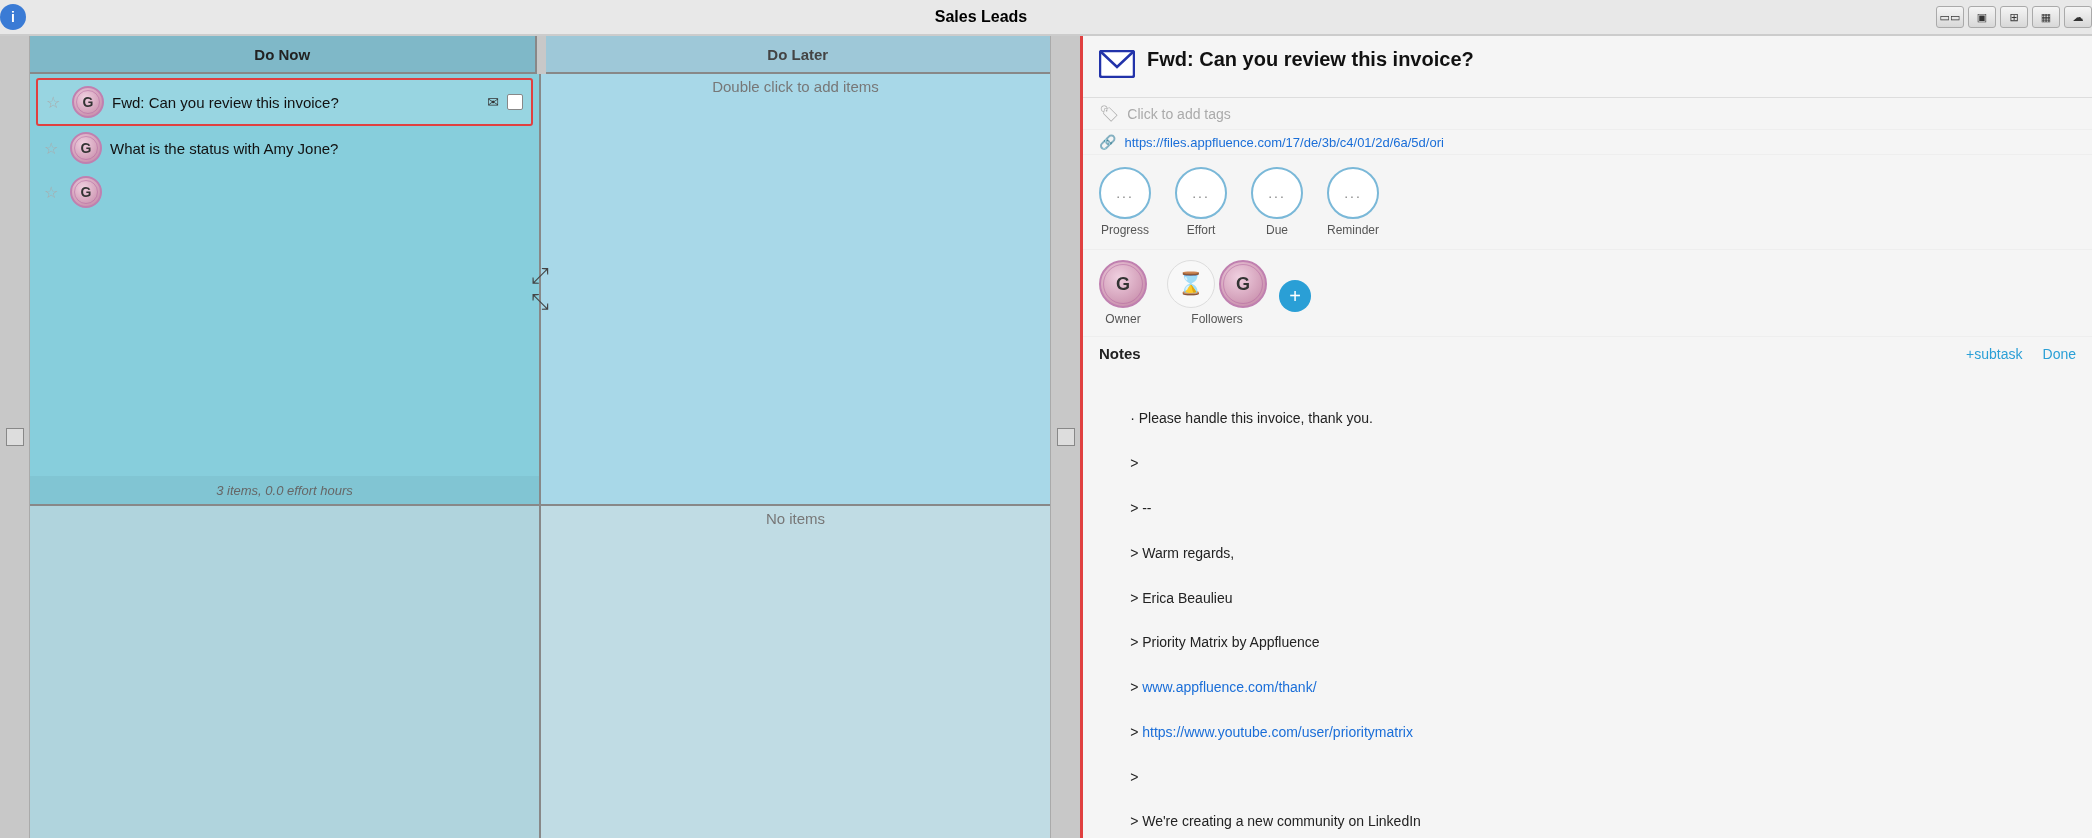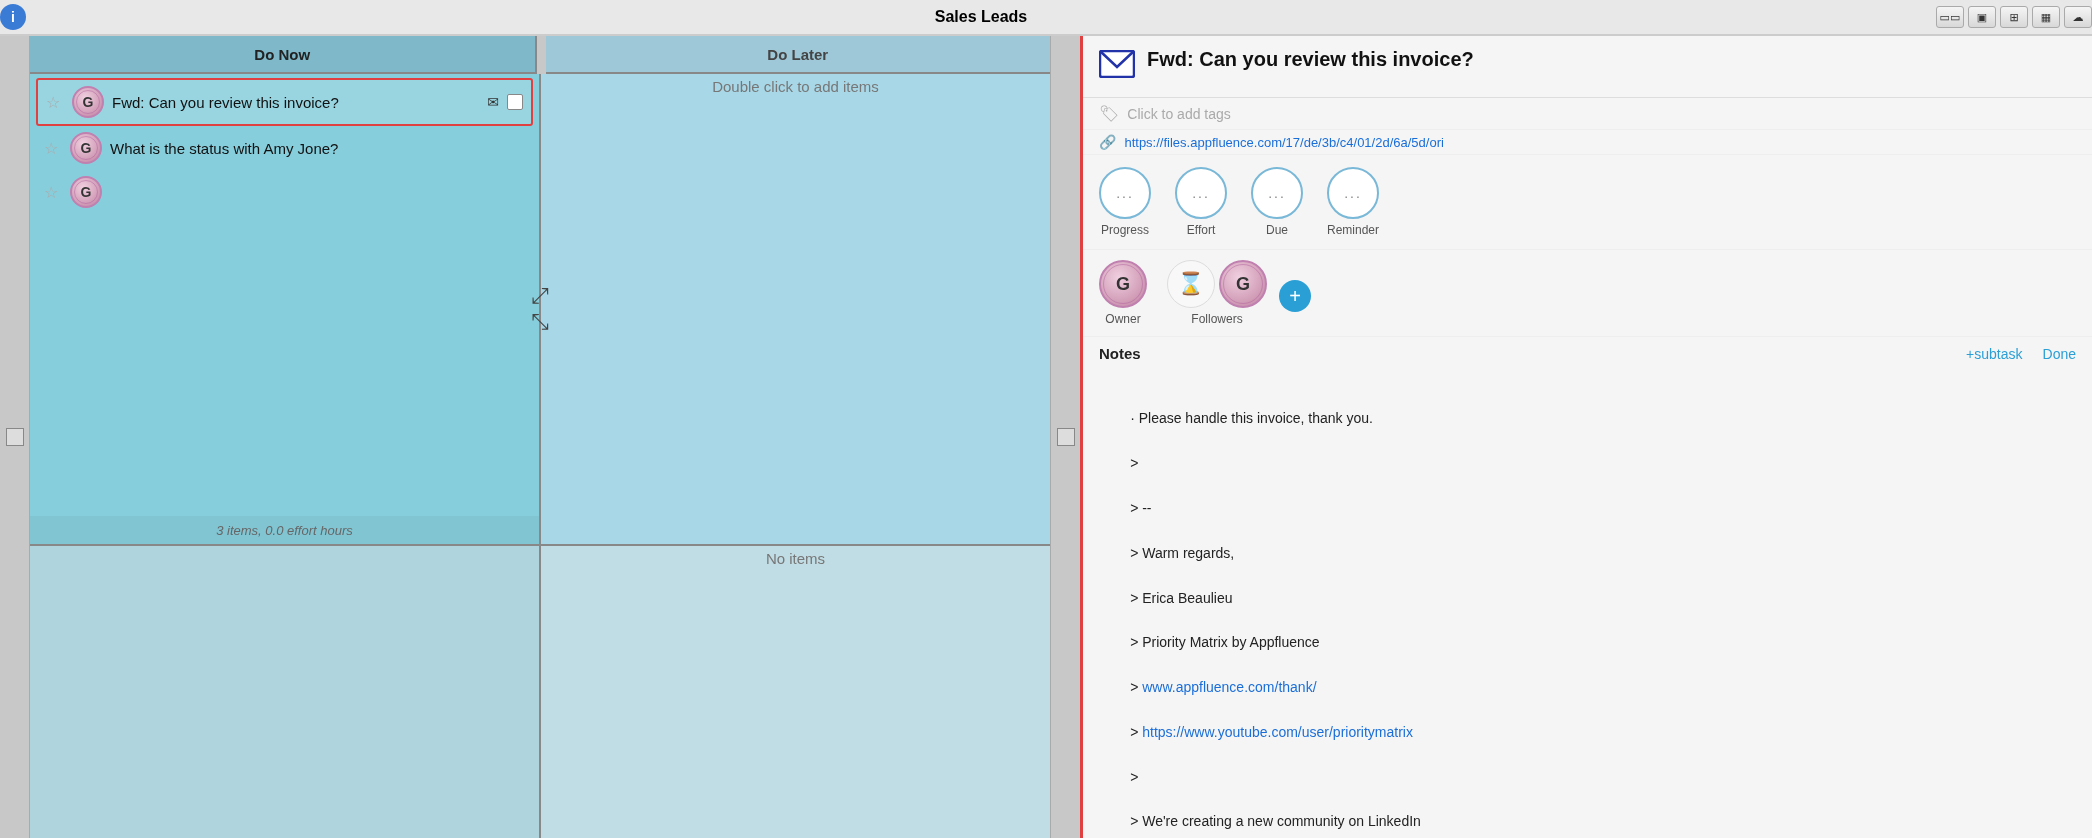--- a/index.html
+++ b/index.html
@@ -527,21 +527,21 @@
             <div class="q-items">
               <div class="empty-area">Double click to add items</div>
             </div>
           </div>
 
           <div class="center-move-btn">⤢<br>⤡</div>
 
         </div>
 
 
-        <div style="height:292px; display:flex;">
+        <div style="height:332px; display:flex;">
 
           <div class="q-delegate">
             <div class="q-items"></div>
           </div>
 
           <div class="q-postpone">
             <div class="q-items">
               <div class="empty-area">No items</div>
             </div>
           </div>

